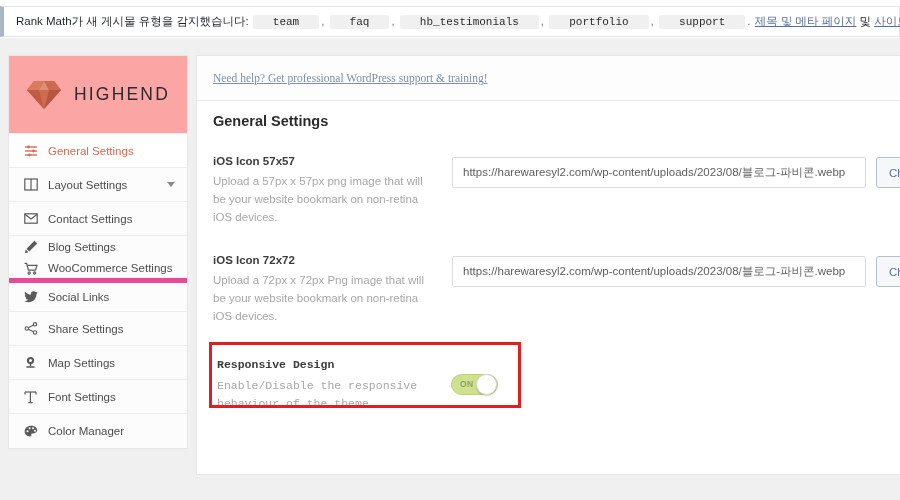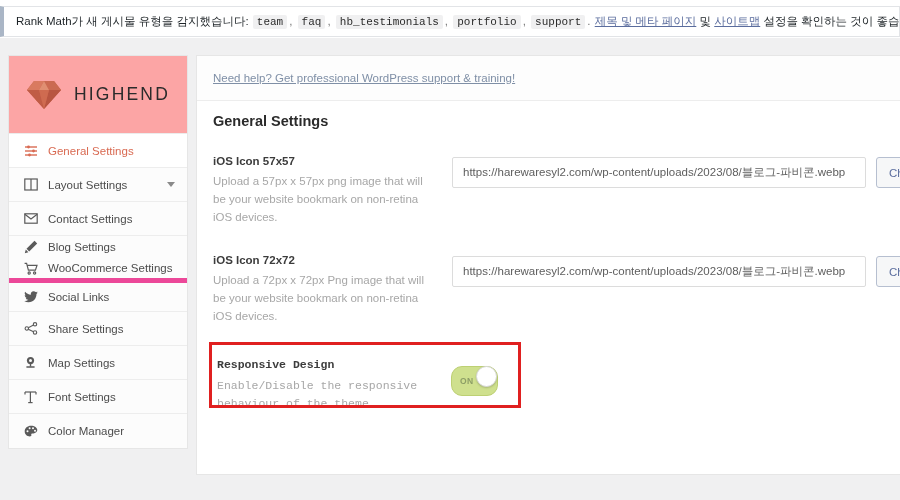--- a/index.html
+++ b/index.html
@@ -32,21 +32,21 @@
     font-size: 11.5px;
     color: #1d2327;
     white-space: nowrap;
     line-height: 1;
   }
   .code-chip {
     font-family: "Liberation Mono", monospace;
     font-size: 11px;
     background: #f0f0f1;
     color: #2b2b2b;
-    padding: 1px 4px;
+    padding: 1px 20px;
     border-radius: 2px;
     margin: 10px 1px;
   }
   .sep { color: #777; margin: 0 1px; }
   .notice-link {
     color: #5b6d9e;
     text-decoration: underline;
   }
   .below-notice-bar {
     position: absolute;
@@ -142,20 +142,21 @@
     height: 45px;
     display: flex;
     align-items: center;
     padding-left: 16px;
     border-bottom: 1px solid #ededed;
     background: #fdfdfd;
   }
   .help-text {
     font-size: 11.5px;
     color: #7f8fa6;
+    font-family: Liberation Serif, serif;
   }
   .section-title-bar {
     height: 40px;
     display: flex;
     align-items: center;
     padding-left: 16px;
     background: #ffffff;
   }
   .section-title {
     font-size: 14.5px;
@@ -224,27 +225,27 @@
   .red-box {
     position: absolute;
     left: 12px; top: 2px;
     width: 312px; height: 66px;
     border: 3px solid #e02020;
     pointer-events: none;
   }
   .resp-left { width: 220px; flex: 0 0 220px; font-family: Liberation Mono, monospace; }
   .toggle {
     position: relative;
-    width: 47px; height: 30px;
+    width: 47px; height: 21px;
     border-radius: 11px;
     background: #cfe08e;
     border: 1px solid #bdd073;
     display: flex;
     align-items: center;
-    margin-top: 8px;
+    margin-top: 16px;
     cursor: pointer;
   }
   .toggle-text {
     position: absolute;
     left: 8px;
     font-size: 8.5px;
     font-weight: bold;
     color: #8d9e66;
     letter-spacing: 0.4px;
   }

